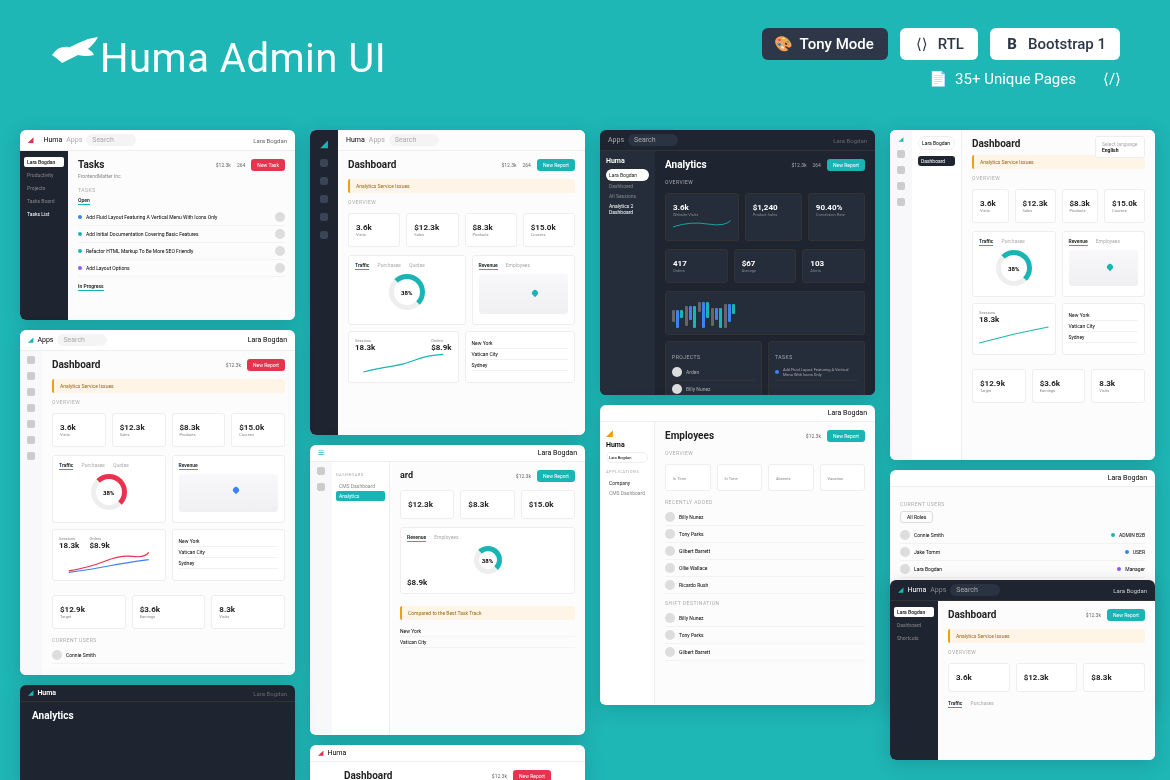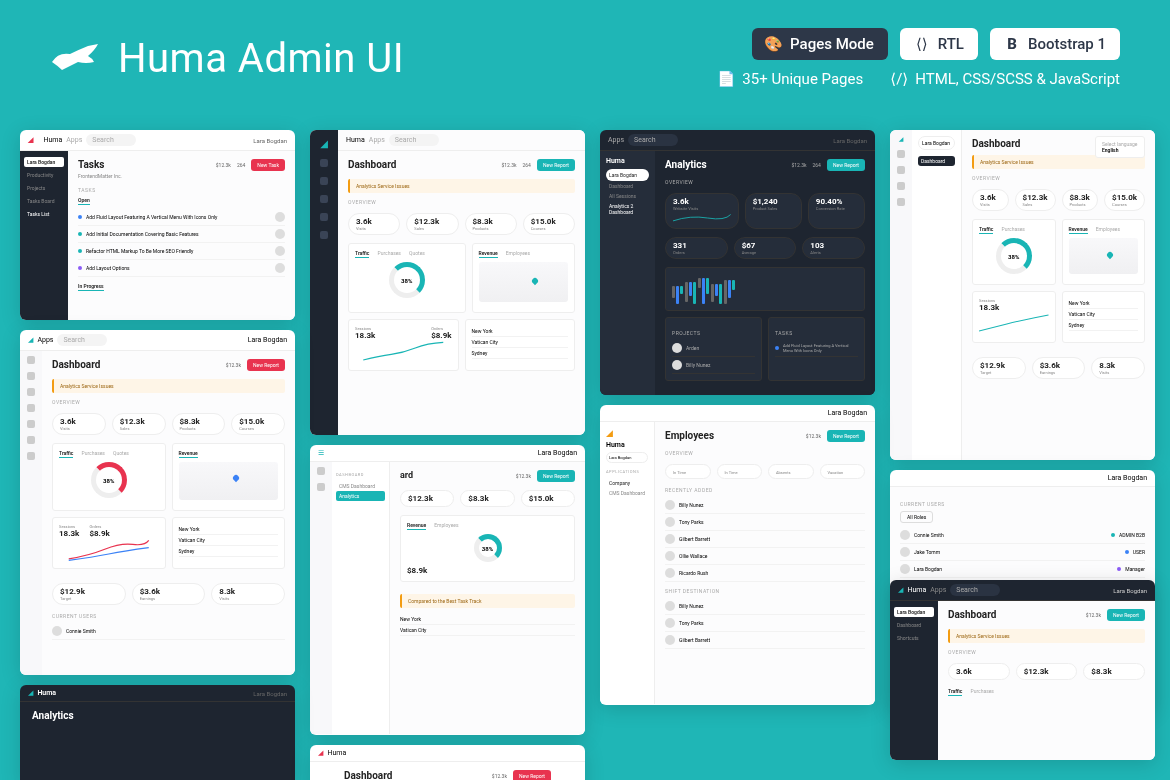--- a/index.html
+++ b/index.html
@@ -1,18 +1,18 @@
 <!DOCTYPE html>
 <html><head>
 <meta charset="utf-8">
 <style>
 *{margin:0;padding:0;box-sizing:border-box;font-family:-apple-system,BlinkMacSystemFont,"Segoe UI",Roboto,sans-serif}
 body{background:#1fb6b6;width:1170px;height:780px;overflow:hidden;position:relative}
 .header{display:flex;align-items:center;justify-content:space-between;padding:28px 50px 20px}
-.brand{display:flex;align-items:flex-end;gap:18px}
+.brand{display:flex;align-items:flex-start;}
 .bird-icon{width:50px;height:40px;position:relative}
 .bird-icon svg{width:100%;height:100%;fill:#fff}
 .title{color:#fff;font-size:40px;font-weight:400;letter-spacing:0.5px}
 .badges{display:flex;flex-direction:column;gap:10px;align-items:flex-end}
 .badge-row{display:flex;gap:12px}
 .badge{display:flex;align-items:center;gap:8px;padding:7px 14px;border-radius:6px;font-size:15px;font-weight:500}
 .badge-dark{background:#2d3748;color:#fff}
 .badge-light{background:#fff;color:#2d3748}
 .badge-icon{width:16px;height:16px;display:inline-flex;align-items:center;justify-content:center}
 .subtext-row{display:flex;gap:28px;align-items:center}
@@ -48,21 +48,21 @@
 .mini-main{flex:1;padding:8px 10px;background:#fcfcfd}
 .mini-main-dark{background:#1e2530}
 .page-head{display:flex;justify-content:space-between;align-items:flex-start;margin-bottom:8px}
 .page-title{font-size:10px;font-weight:700;color:#222}
 .page-title-dark{color:#fff}
 .page-stats{display:flex;gap:6px;font-size:5px;color:#666;align-items:center}
 .page-stats-dark{color:#aaa}
 .btn-primary{background:#19b5b5;color:#fff;padding:3px 6px;border-radius:3px;font-size:5px}
 .btn-red{background:#e8334f;color:#fff;padding:3px 6px;border-radius:3px;font-size:5px}
 .stat-row{display:flex;gap:6px;margin:8px 0}
-.stat-box{background:#fff;border:1px solid #eee;border-radius:11px;padding:3px 7px;flex:1}
+.stat-box{background:#fff;border:1px solid #eee;border-radius:3px;padding:9px 7px;flex:1}
 .stat-box-dark{background:#252d3a;border:1px solid #333}
 .stat-val{font-size:8px;font-weight:700;color:#222}
 .stat-val-dark{color:#fff}
 .stat-lbl{font-size:4px;color:#888}
 .sec-label{font-size:5px;color:#aaa;text-transform:uppercase;letter-spacing:0.5px;margin:6px 0 4px}
 .chart-box{background:#fff;border:1px solid #eee;border-radius:3px;padding:6px;margin-bottom:6px}
 .chart-box-dark{background:#252d3a;border:1px solid #333}
 .donut{width:36px;height:36px;border-radius:50%;border:5px solid #eee;border-top-color:#19b5b5;border-right-color:#19b5b5;position:relative;margin:4px auto}
 .donut-red{border-top-color:#e8334f;border-right-color:#e8334f}
 .donut-inner{position:absolute;top:50%;left:50%;transform:translate(-50%,-50%);font-size:6px;font-weight:700}
@@ -95,39 +95,38 @@
       <svg viewBox="0 0 50 40">
           <path d="M2 20 Q8 10 20 12 Q28 8 38 4 L48 2 Q45 8 38 14 Q42 16 44 20 Q36 22 28 20 Q20 24 12 28 Q8 24 2 20 Z"></path>
         </svg>
     </div>
     <div class="title">Huma Admin UI</div>
   </div>
   <div class="badges">
     <div class="badge-row">
       <div class="badge badge-dark">
         <span class="badge-icon">🎨</span>
-        <span>Pages Mode</span>
+        <span>Tony Mode</span>
       </div>
       <div class="badge badge-light">
         <span class="badge-icon">⟨⟩</span>
         <span>RTL</span>
       </div>
       <div class="badge badge-light">
         <span class="badge-icon" style="font-weight:800">B</span>
         <span>Bootstrap 1</span>
       </div>
     </div>
     <div class="subtext-row">
       <div class="subtext">
         <span class="badge-icon">📄</span>
         <span>35+ Unique Pages</span>
       </div>
       <div class="subtext">
         <span class="badge-icon">⟨/⟩</span>
-        <span>HTML, CSS/SCSS &amp; JavaScript</span>
       </div>
     </div>
   </div>
 </div>
 
 <div class="grid">
 
   <div class="shot s1">
     <div class="mini-top">
       <span class="mini-logo" style="color:#e8334f">◢</span>
@@ -327,21 +326,21 @@
               <div class="stat-val stat-val-dark">$1,240</div>
               <div class="stat-lbl">Product Sales</div>
             </div>
           <div class="stat-box stat-box-dark">
               <div class="stat-val stat-val-dark">90.40%</div>
               <div class="stat-lbl">Conversion Rate</div>
             </div>
         </div>
         <div class="stat-row">
           <div class="stat-box stat-box-dark">
-              <div class="stat-val stat-val-dark">331</div>
+              <div class="stat-val stat-val-dark">417</div>
               <div class="stat-lbl">Orders</div>
             </div>
           <div class="stat-box stat-box-dark">
               <div class="stat-val stat-val-dark">$67</div>
               <div class="stat-lbl">Average</div>
             </div>
           <div class="stat-box stat-box-dark">
               <div class="stat-val stat-val-dark">103</div>
               <div class="stat-lbl">Alerts</div>
             </div>

